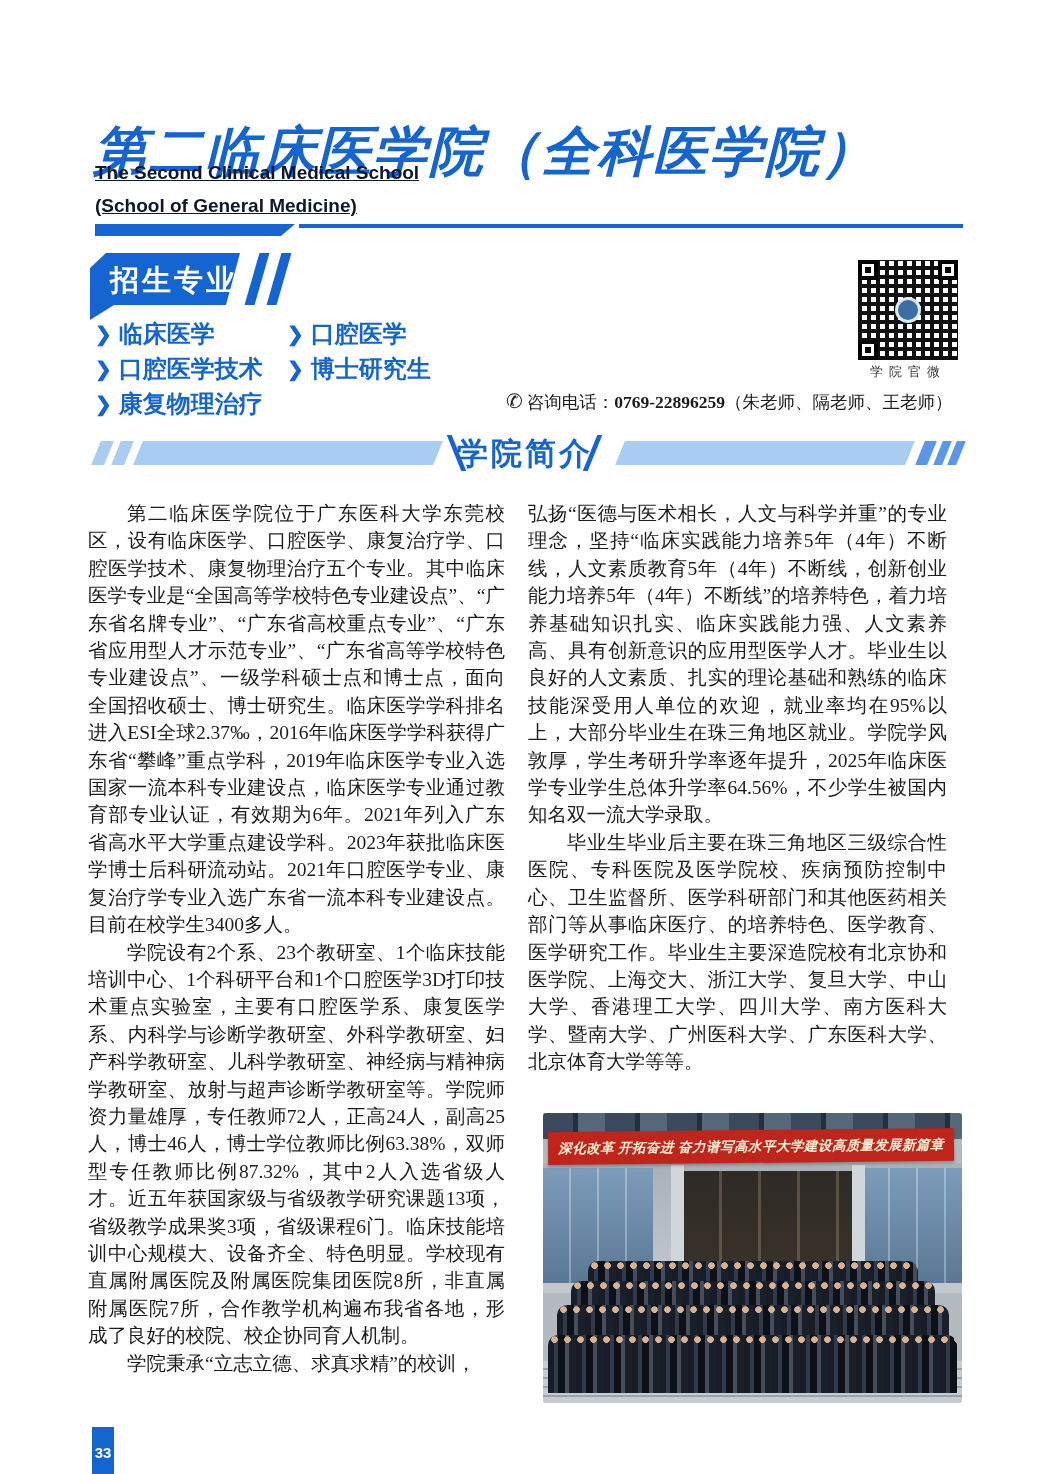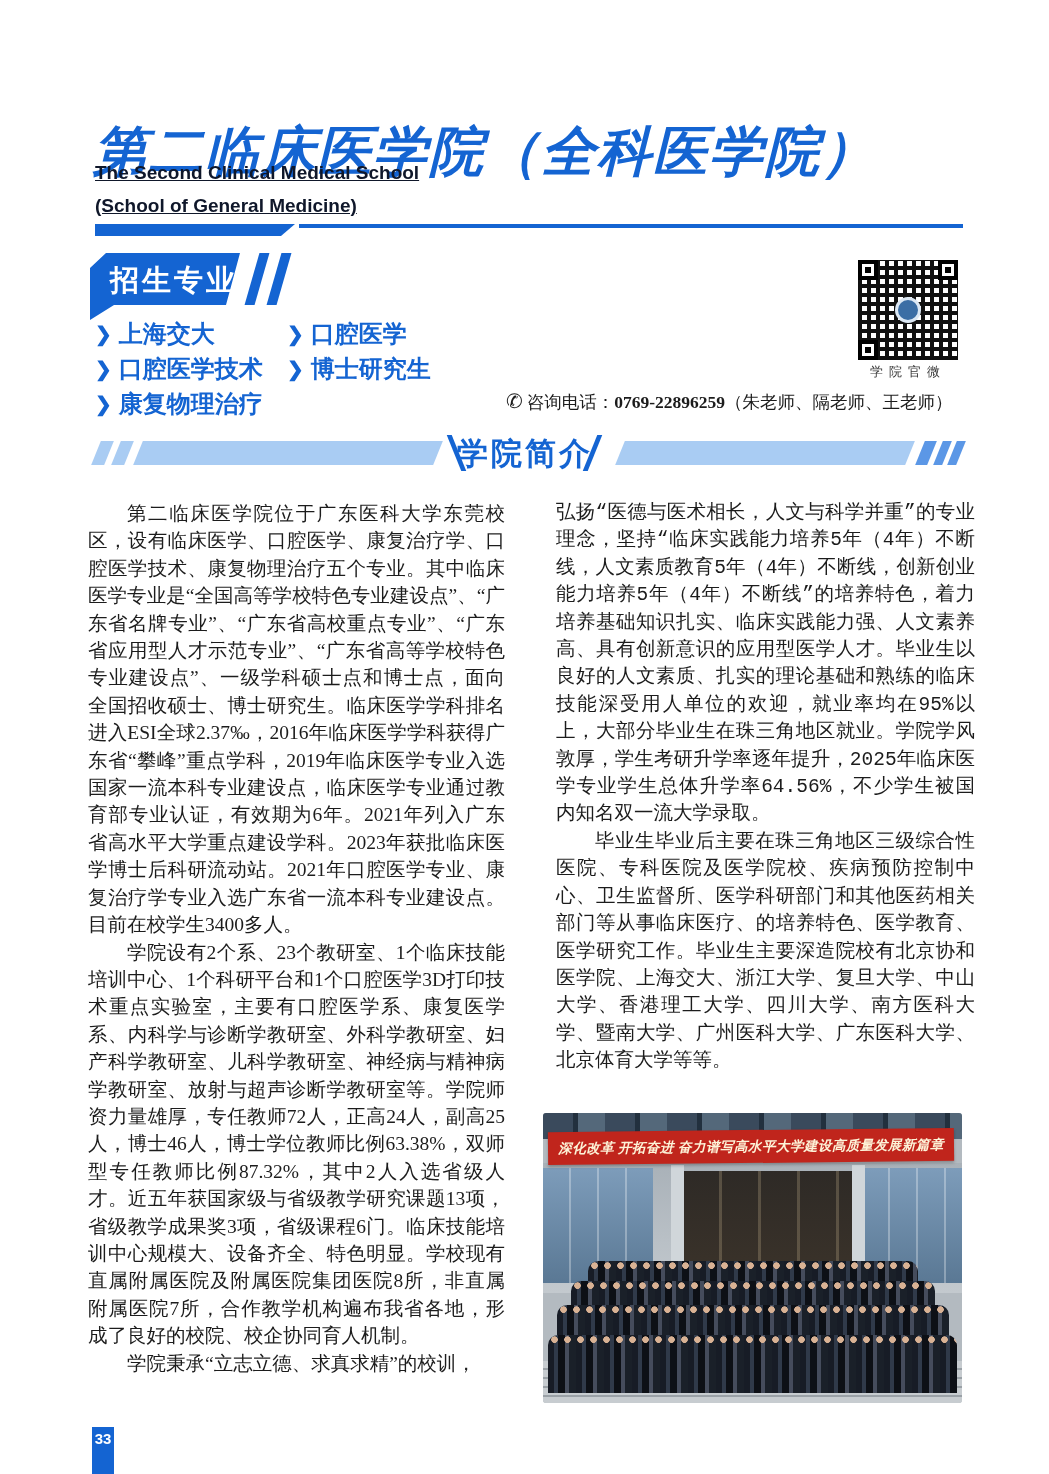--- a/index.html
+++ b/index.html
@@ -77,21 +77,21 @@
   }
   .acc{position:absolute;top:-2px;width:5px;height:36px;background:#1464d2;}
   .acc-bs{left:366px;transform:skewX(22deg);}
   .acc-fs{left:502px;transform:skewX(-22deg);}
   
   .col{
     position:absolute;top:500px;text-align:justify;color:#1c1c1c;
     font-size:19.5px;line-height:27.4px;font-family:"Liberation Serif",serif;
   }
   .col-left{left:88px;width:417px;}
-  .col-right{left:556px;width:419px;font-family:Liberation Mono, monospace;}
+  .col-right{left:528px;width:419px;}
   .col p{margin:0;}
   .col p.ind{text-indent:2em;}
   
   .photo{position:absolute;left:543px;top:1113px;width:419px;height:290px;overflow:hidden;border-radius:3px;background:#b3bac0;}
   .ph-top{position:absolute;left:0;top:0;right:0;height:26px;
     background:repeating-linear-gradient(90deg,#3a4a5c 0 30px,#22303e 30px 35px,#54687a 35px 62px);}
   .ph-banner{
     position:absolute;left:5px;top:17px;width:406px;height:33px;background:#c0251c;
     transform:rotate(-0.6deg);display:flex;align-items:center;justify-content:center;
     box-shadow:0 2px 3px rgba(0,0,0,.25);
@@ -121,21 +121,21 @@
     background-size:13px 11px,auto calc(100% - 8px);
     background-position:0 0,0 8px;
   }
   .cr1{left:45px;top:148px;width:330px;height:34px;}
   .cr2{left:28px;top:168px;width:364px;height:44px;}
   .cr3{left:14px;top:192px;width:392px;height:56px;}
   .cr4{left:5px;top:222px;width:409px;height:58px;}
   
   .page-tab{
     position:absolute;left:92px;top:1427px;width:22px;height:47px;background:#1464d2;
-    color:#ffffff;font-size:15px;font-weight:700;text-align:center;padding-top:3px;box-sizing:border-box;
+    color:#ffffff;font-size:15px;font-weight:700;text-align:center;padding-top:17px;box-sizing:border-box;
   }
 </style>
 </head>
 <body>
 
 <div class="page">
 
   <h1 class="title">第二临床医学院（全科医学院）</h1>
   <div class="subtitle">
     <div>The Second Clinical Medical School</div>
@@ -145,21 +145,21 @@
     <div class="thick"></div>
     <div class="thin"></div>
   </div>
 
   <div class="tab"></div>
   <div class="tab-label">招生专业</div>
   <div class="tab-stripe stripe1"></div>
   <div class="tab-stripe stripe2"></div>
 
   <div class="majors">
-    <div class="major"><span class="arrow">❯</span><span>上海交大</span></div>
+    <div class="major"><span class="arrow">❯</span><span>临床医学</span></div>
     <div class="major"><span class="arrow">❯</span><span>口腔医学</span></div>
     <div class="major"><span class="arrow">❯</span><span>口腔医学技术</span></div>
     <div class="major"><span class="arrow">❯</span><span>博士研究生</span></div>
     <div class="major"><span class="arrow">❯</span><span>康复物理治疗</span></div>
   </div>
 
   <div class="phone-line">
     <span class="ph-icon">✆</span><span>咨询电话：</span><span class="num">0769-22896259</span><span>（朱老师、隔老师、王老师）</span>
   </div>
 

